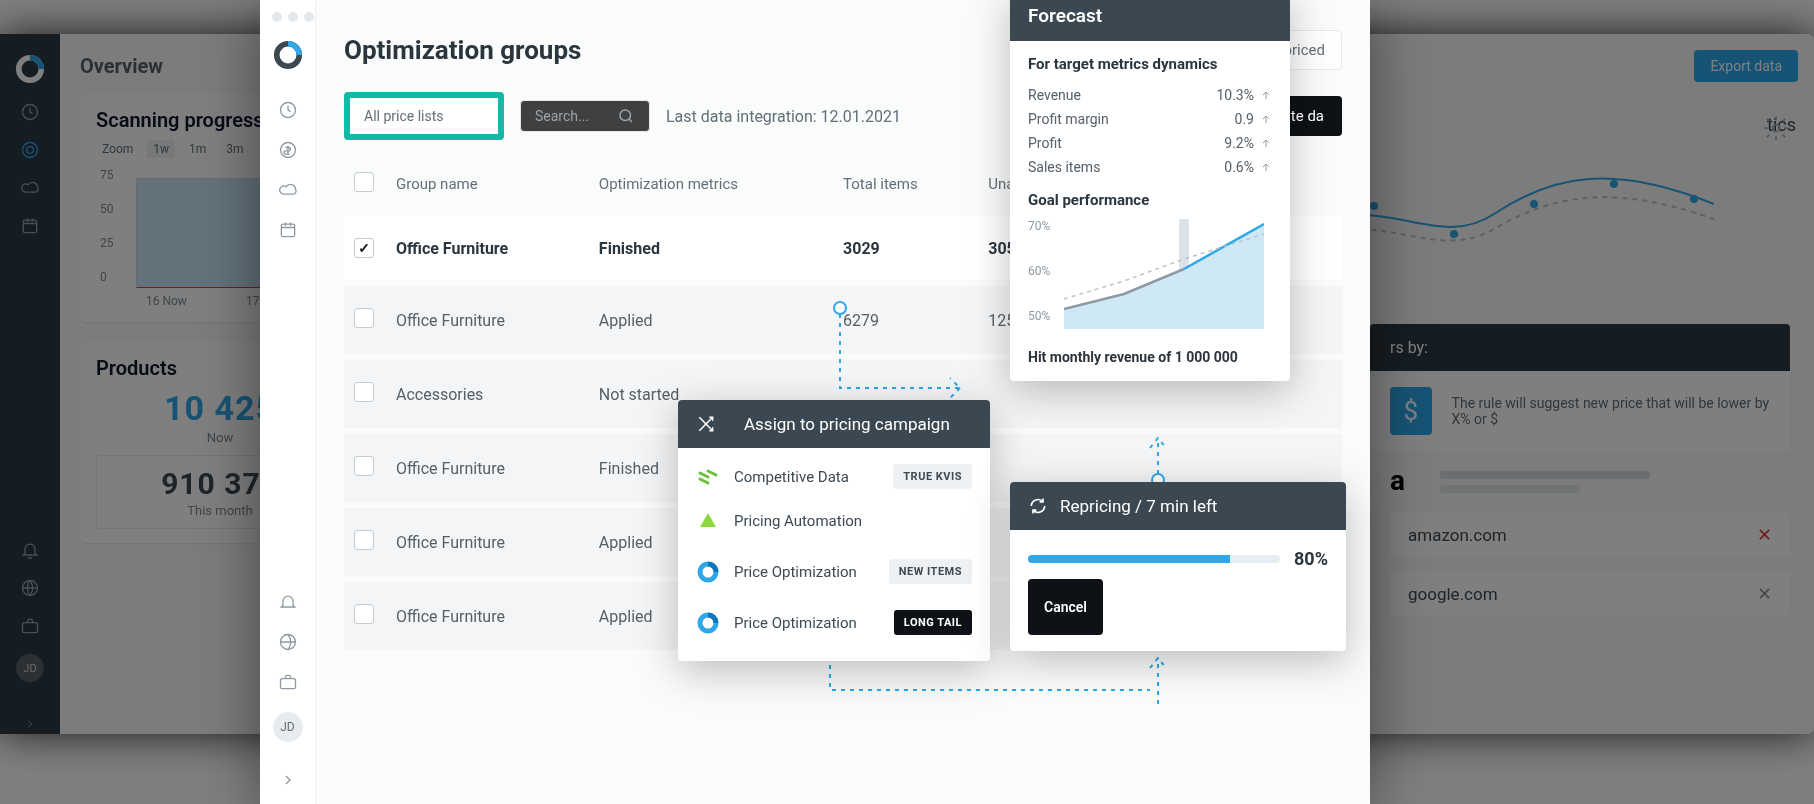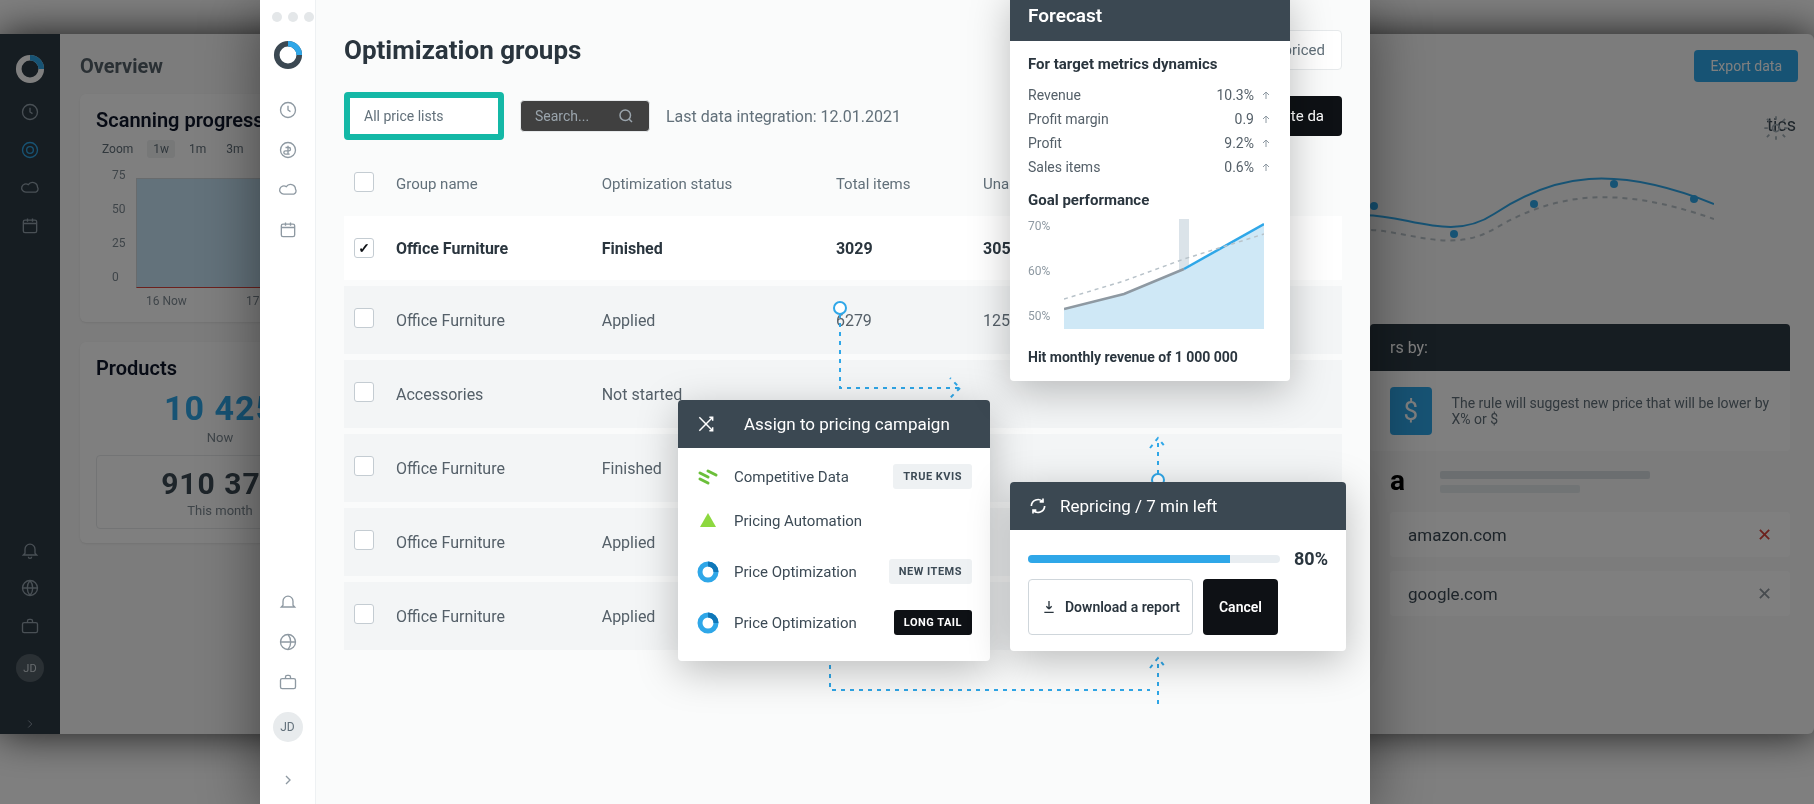--- a/index.html
+++ b/index.html
@@ -17,21 +17,21 @@
 .bg-left .rail .avatar { width: 28px; height: 28px; border-radius: 50%; background: #556069; color: #cfd7dc; font-size: 11px; display:flex; align-items:center; justify-content:center; margin-bottom: 14px; }
 .bg-left .content { position: absolute; left: 60px; top: 0; right: 0; padding: 20px; }
 .bg-left h4 { font-size: 20px; color: #556069; margin-bottom: 16px; }
 .bg-left .panel { background: #fff; border-radius: 6px; padding: 14px 16px; box-shadow: 0 1px 2px rgba(0,0,0,.08); margin-bottom: 20px; }
 .bg-left .panel .title { font-size: 20px; font-weight: 600; color: #0f172a; margin-bottom: 8px; }
 .bg-left .zoom { display:flex; gap: 8px; align-items:center; font-size: 12px; color:#62707a; margin-bottom: 10px;}
 .bg-left .zoom span { padding: 2px 6px; }
 .bg-left .zoom .sel { background:#eef0f1; border-radius:3px; }
 .bg-left .axis { position: relative; height: 140px; }
 .bg-left .axis .bar { position:absolute; bottom:20px; left:40px; right:0; height: 110px; background:#c7e5f6; border:1px solid #d0d6da; border-bottom-color: #d9423a;}
-.bg-left .axis .tick { position:absolute; left:16px; font-size: 12px; color:#7e8a93;}
+.bg-left .axis .tick { position:absolute; left:4px; font-size: 12px; color:#7e8a93;}
 .bg-left .axis .xtick { position:absolute; bottom:0; font-size:12px; color:#7e8a93;}
 .bg-left .bignum { font-size: 34px; font-weight:700; color:#2fa7e8; letter-spacing:1px;}
 .bg-left .sub { text-align:center; font-size:13px; color:#7e8a93; margin-top:2px;}
 .bg-left .box2 { border:1px solid #e6e9eb; border-radius:4px; padding:10px; margin-top:10px;}
 .bg-left .box2 .n2 { font-size:30px; font-weight:700; color:#3c4a55; letter-spacing:1px;}
 
 
 .bg-right { position: absolute; right: 0; top: 34px; width: 680px; height: 700px; background: #f8f8f8; border-radius: 6px; box-shadow: 0 0 40px rgba(0,0,0,.8);}
 .bg-right .hdr { display:flex; justify-content:flex-end; padding: 16px;}
 .bg-right .exp { background:#2fa7e8; color:#fff; padding:8px 16px; border-radius:4px; font-size:14px;}
@@ -310,21 +310,21 @@
           </svg>
         <span>Update da</span>
       </div>
     </div>
 
     <table>
       <thead>
           <tr>
         <th style="width:42px;"><span class="cb"></span></th>
         <th>Group name</th>
-        <th>Optimization status</th>
+        <th>Optimization metrics</th>
         <th>Total items</th>
         <th>Unasigned items</th>
         <th>Notifications</th>
       </tr>
         </thead>
       <tbody id="rows">
           <tr class="active">
             <td><span class="cb checked"></span></td>
     <td>Office Furniture</td>
     <td>Finished</td>
@@ -487,21 +487,15 @@
       </svg>
     <span>Repricing / 7 min left</span>
   </div>
   <div class="prog">
     <div class="bar">
         <div class="fill" id="rep-fill" style="width: 80%;"></div>
       </div>
     <div class="pct">80%</div>
   </div>
   <div class="btns">
-    <div class="b1">
-      <svg viewBox="0 0 24 24">
-          <path d="M12 3v12m0 0l-4-4m4 4l4-4M5 20h14"></path>
-        </svg>
-      <span>Download a report</span>
-    </div>
     <div class="b2">Cancel</div>
   </div>
 </div>
 
 </body></html>

